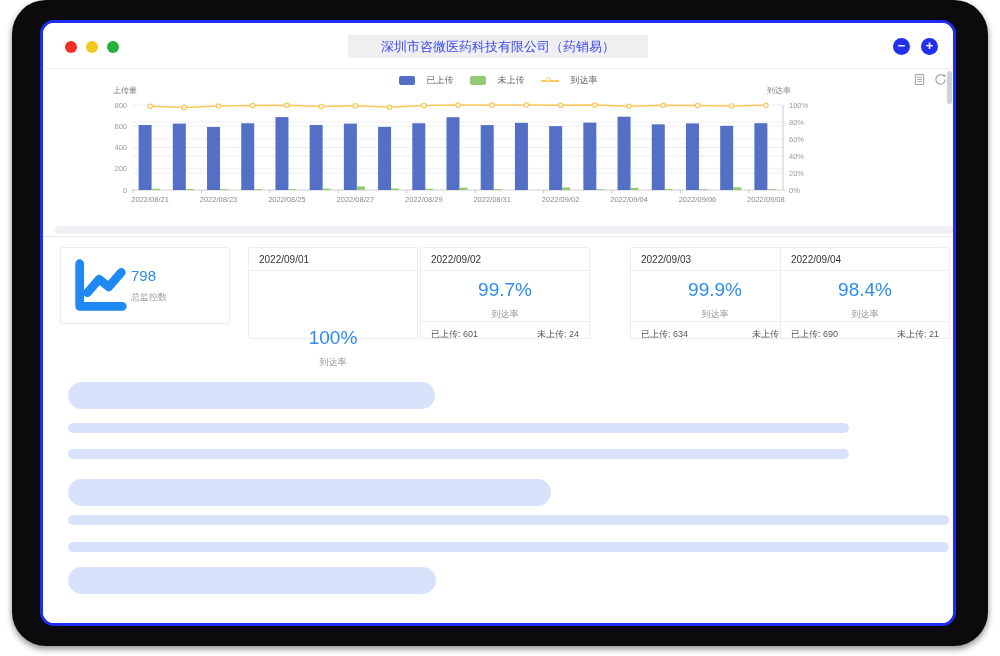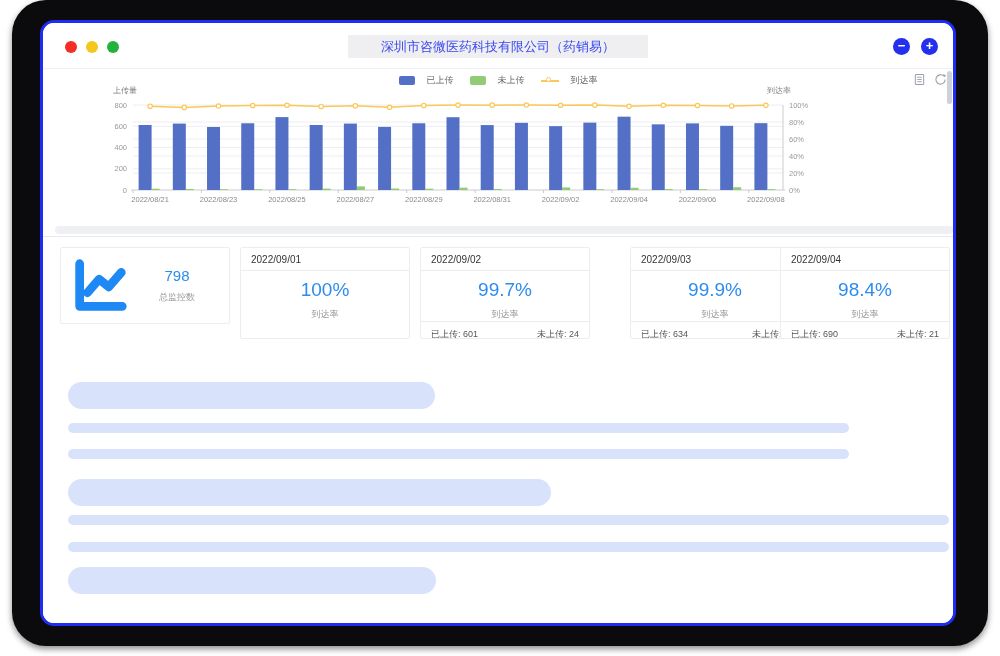--- a/index.html
+++ b/index.html
@@ -48,24 +48,24 @@
   .h-scroll-strip {
     position:absolute; left:12px; top:157px; width:898px; height:8px;
     background:#eef0f4; border-radius:4px; cursor:pointer;
   }
   .section-divider { position:absolute; left:0; top:167px; width:100%; border-top:1px solid #e7e9ee; }
   .v-scroll-thumb { position:absolute; right:1px; top:2px; width:5px; height:33px; background:#cdd1d8; border-radius:3px; cursor:grab; }
 
   
   .card { position:absolute; top:178px; width:170px; background:#fff; border:1px solid #ebedf2; border-radius:2px; }
   .card.total { left:17px; height:77px; display:flex; align-items:center; }
-  .card.day-0 { left:197px; } .card.day-1 { left:377px; } .card.day-2 { left:557px;margin-left:30px; } .card.day-3 { left:737px; }
+  .card.day-0 { left:205px;gap:48px; } .card.day-1 { left:377px; } .card.day-2 { left:557px;margin-left:30px; } .card.day-3 { left:737px; }
   .card.day { height:92px; display:flex; flex-direction:column; }
   .total-icon { margin-left:8px; flex:0 0 auto; }
-  .total-meta { flex:1; text-align:center; padding-right:6px; }
+  .total-meta { flex:1; padding-right:6px; }
   .total-value { font-size:15px; color:#2d8cf0; margin-bottom:7px; }
   .total-label { font-size:9px; color:#999; }
   .day-head { padding:6px 10px 5px; font-size:10px; color:#333; border-bottom:1px solid #ebedf2; }
   .day-body { flex:1; text-align:center; padding-top:8px; }
   .day-rate { font-size:19px; color:#2d8cf0; }
   .day-rate-label { font-size:9px; color:#999; margin-top:7px; }
   .day-foot { display:flex; justify-content:space-between; padding:6px 10px; font-size:9px; color:#555; border-top:1px solid #ebedf2; }
 
   
   .skl { position:absolute; left:25px; background:#d8e3fb; }

